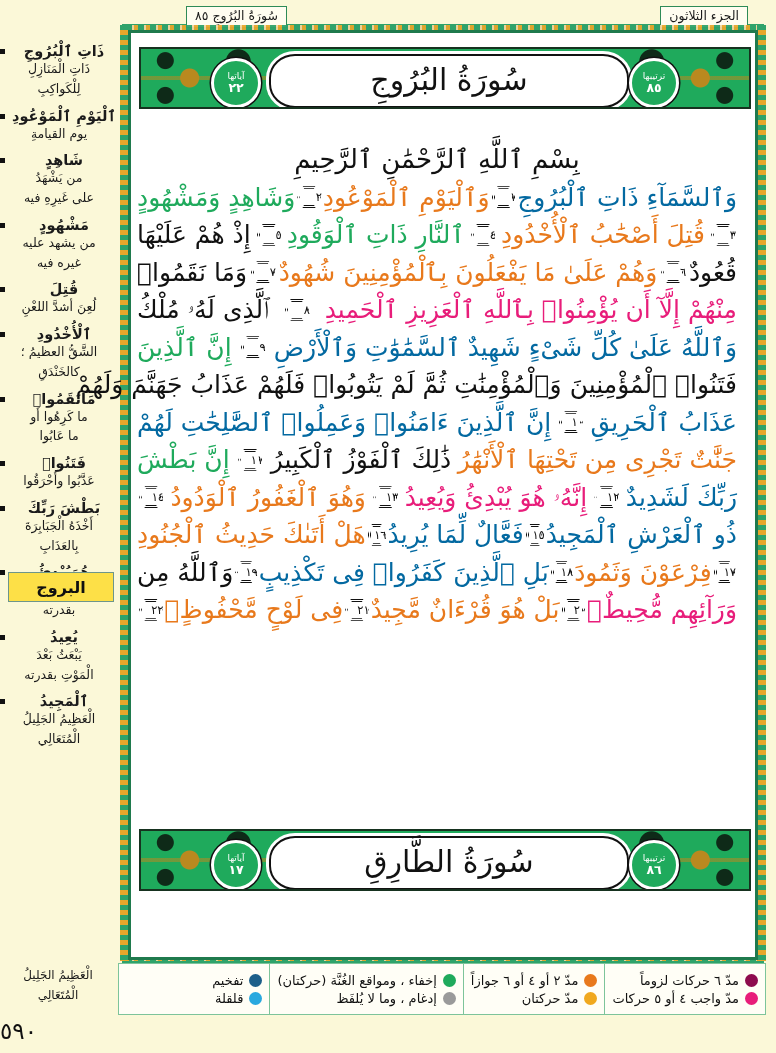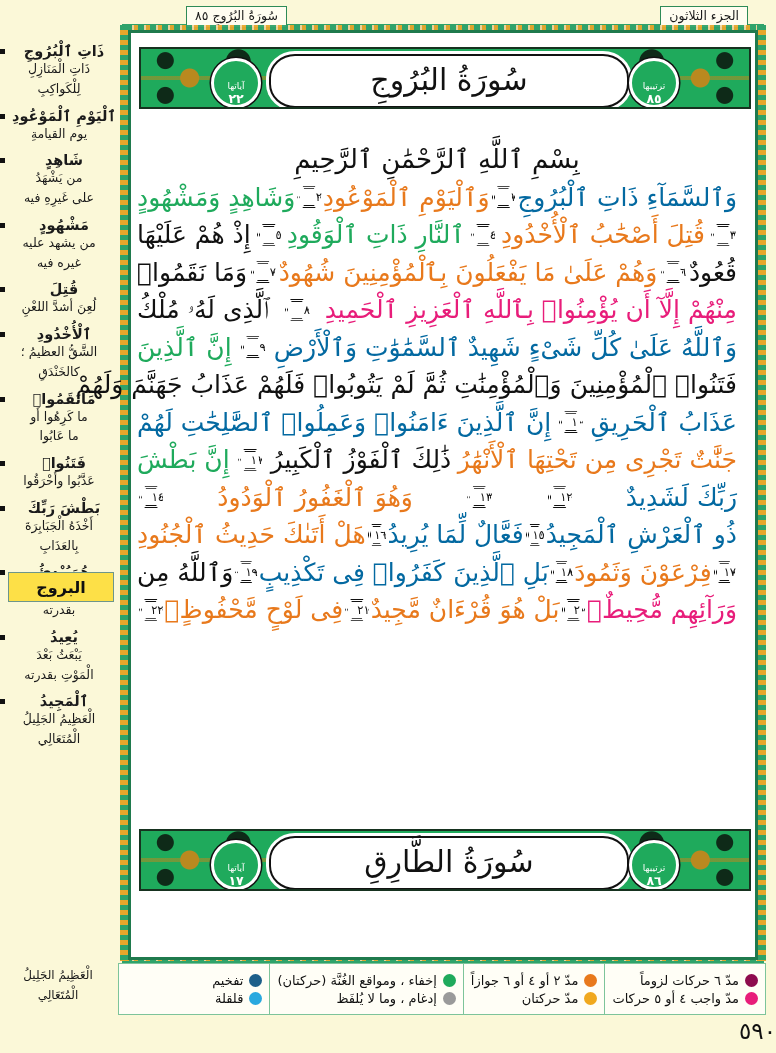--- a/index.html
+++ b/index.html
@@ -102,21 +102,21 @@
   .cartouche .name{
     direction:rtl;font-size:30px;color:#111;
     font-family:"DejaVu Sans","Liberation Sans",sans-serif;
     letter-spacing:1px;line-height:1;white-space:nowrap;
     transform:translateY(-1px);
   }
   .medallion{
     position:absolute;top:9px;width:44px;height:44px;border-radius:50%;
     background:#1faa5c;border:3px solid #fff;
     box-shadow:0 0 0 1.5px #111;
-    display:flex;flex-direction:column;align-items:center;justify-content:flex-end;
+    display:flex;flex-direction:column;align-items:center;justify-content:center;
     color:#fff;direction:rtl;line-height:1.05;
   }
   .medallion .lbl{font-size:9px;}
   .medallion .num{font-size:12.5px;font-weight:bold;}
   .med-left{left:70px;}
   .med-right{right:70px;}
 
   .banner1{top:14px;}
   .banner2{top:796px;}
 
@@ -191,21 +191,21 @@
     padding:0 7px;gap:3px;border-left:1.5px solid #7dc49a;
   }
   .legend-col:last-child{border-left:none;}
   .legend-row{
     display:flex;align-items:center;gap:6px;
     direction:rtl;font-size:13px;color:#111;white-space:nowrap;
   }
   .dot{width:13px;height:13px;border-radius:50%;flex:0 0 auto;}
 
   .page-number{
-    position:absolute;left:0;top:1018px;width:776px;text-align:right;
+    position:absolute;left:0;top:1018px;width:776px;text-align:left;
     font-size:23px;color:#111;letter-spacing:1px;
   }
   .legend-side{
     position:absolute;left:2px;top:965px;width:112px;
     direction:rtl;text-align:center;font-size:12px;line-height:1.7;color:#1b1b1b;
   }
 </style>
 </head>
 <body>
 
@@ -284,20 +284,21 @@
           </div>
           <div class="aline">
             <span class="t-orange">جَنَّٰتٌ تَجْرِى مِن تَحْتِهَا ٱلْأَنْهَٰرُ</span>
             <span class="">ذَٰلِكَ ٱلْفَوْزُ ٱلْكَبِيرُ</span>
             <span class="ayah-mark"><i>١١</i></span>
             <span class="t-green">إِنَّ بَطْشَ</span>
           </div>
           <div class="aline">
             <span class="t-cyan">رَبِّكَ لَشَدِيدٌ</span>
             <span class="ayah-mark"><i>١٢</i></span>
+            <span class="t-pink">إِنَّهُۥ هُوَ يُبْدِئُ وَيُعِيدُ</span>
             <span class="ayah-mark"><i>١٣</i></span>
             <span class="t-orange">وَهُوَ ٱلْغَفُورُ ٱلْوَدُودُ</span>
             <span class="ayah-mark"><i>١٤</i></span>
           </div>
           <div class="aline">
             <span class="t-cyan">ذُو ٱلْعَرْشِ ٱلْمَجِيدُ</span>
             <span class="ayah-mark"><i>١٥</i></span>
             <span class="t-cyan">فَعَّالٌ لِّمَا يُرِيدُ</span>
             <span class="ayah-mark"><i>١٦</i></span>
             <span class="t-orange">هَلْ أَتَىٰكَ حَدِيثُ ٱلْجُنُودِ</span>

